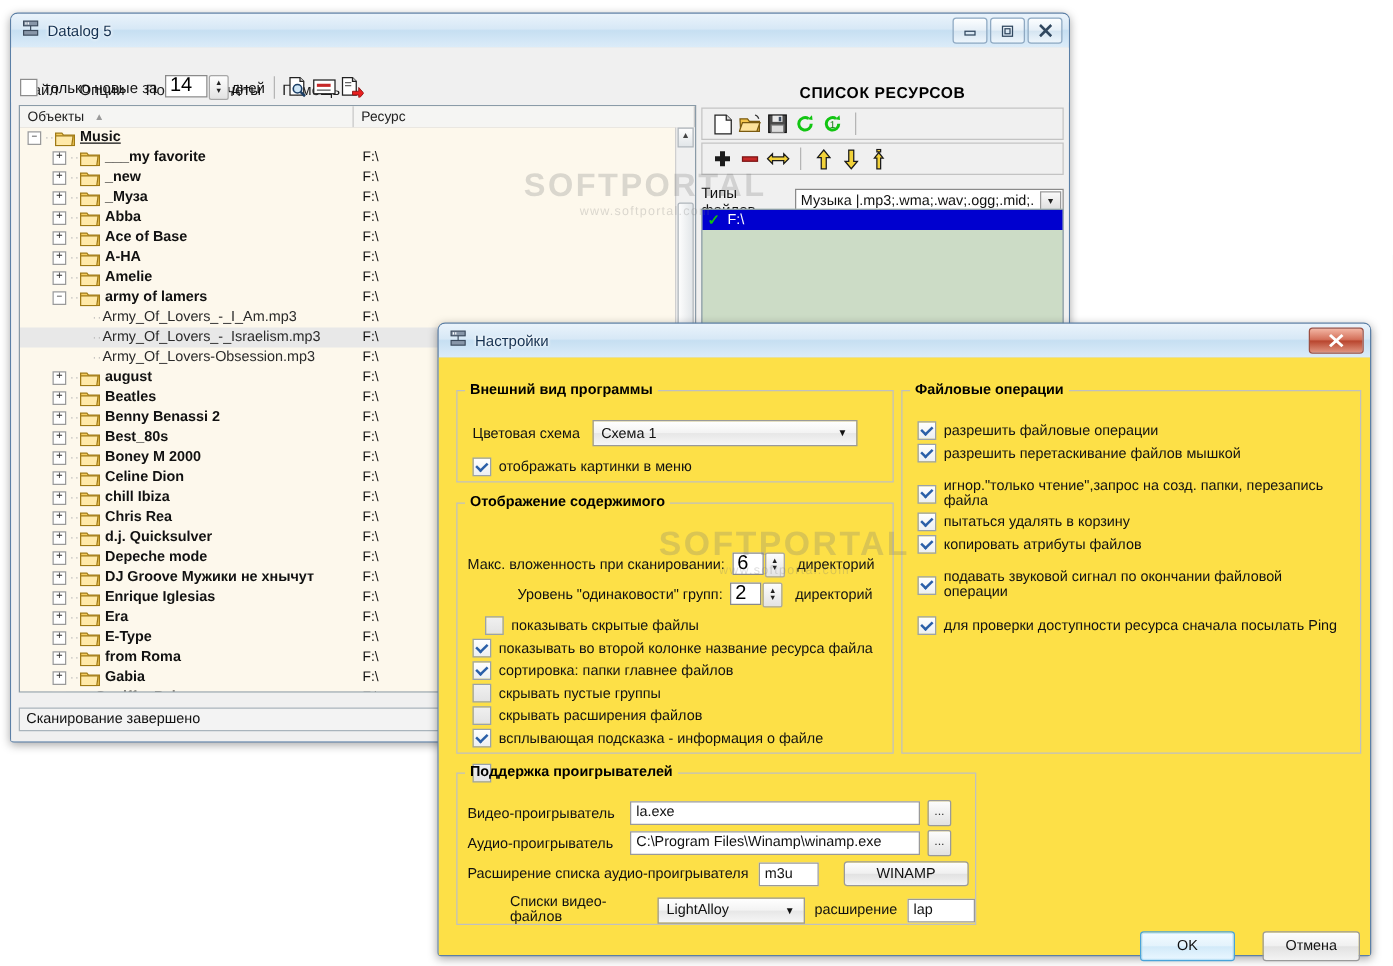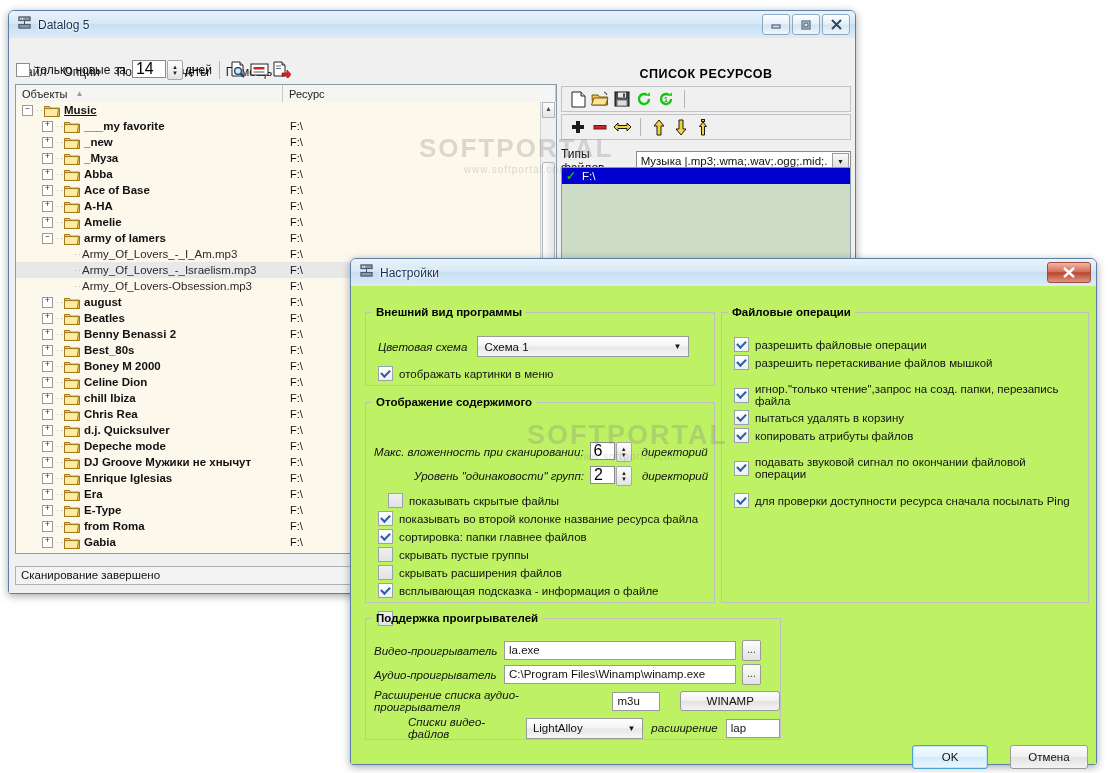--- a/index.html
+++ b/index.html
@@ -174,21 +174,21 @@
     position: absolute; left: 0; right: 0; top: 98px; bottom: 0;
   }
   .reslist .selrow {
     background: #0000cf; color: #fff; height: 16px; display: flex; align-items: center;
     font-size: 11.5px; padding-left: 4px;
   }
   .check-green { color: #12c012; font-weight: bold; margin-right: 6px; font-size: 12px; }
 
   
   #dlg { left: 350px; top: 258px; width: 745px; height: 505px; }
-  #dlg .win-body { background: #bef264; }
+  #dlg .win-body { background: #fde047; }
   .dlg-inner { position: absolute; inset: 6px 6px 6px 6px; }
 
   fieldset.grp {
     position: absolute; margin: 0; padding: 0;
     border: 1px solid #c0c0c0; background: transparent;
   }
   fieldset.grp > legend {
     font-size: 11.5px; font-weight: bold; color: #000; padding: 0 4px; margin-left: 6px;
   }
   .cbline { display: flex; align-items: center; font-size: 11.5px; color: #111; }
@@ -225,21 +225,21 @@
     border: 1px solid #9a9a9a; border-radius: 3px;
     background: linear-gradient(to bottom,#fdfdfd 0%,#f0f0f0 48%,#e2e2e2 52%,#f3f3f3 100%);
     font-size: 11.5px; color: #111;
     display: flex; align-items: center; justify-content: center;
   }
   .btn.primary {
     border: 1px solid #4aa3d8;
     box-shadow: 0 0 0 1px #bfe3f7 inset;
     background: linear-gradient(to bottom,#f3fbff 0%,#e4f3fc 48%,#d2eaf9 52%,#eaf7ff 100%);
   }
-  .lbl { font-size: 11.5px; color: #111; font-style: italic; }
+  .lbl { font-size: 11.5px; color: #111; }
 
   
   .wm {
     position: absolute; pointer-events: none;
     color: rgba(120,120,120,.26);
     font-family: "Liberation Sans", sans-serif;
     font-weight: bold; letter-spacing: 2px; user-select: none;
   }
   .wm .sub { display:block; font-size: 10px; letter-spacing: 1px; font-weight: normal; text-align: center; }
 </style>

